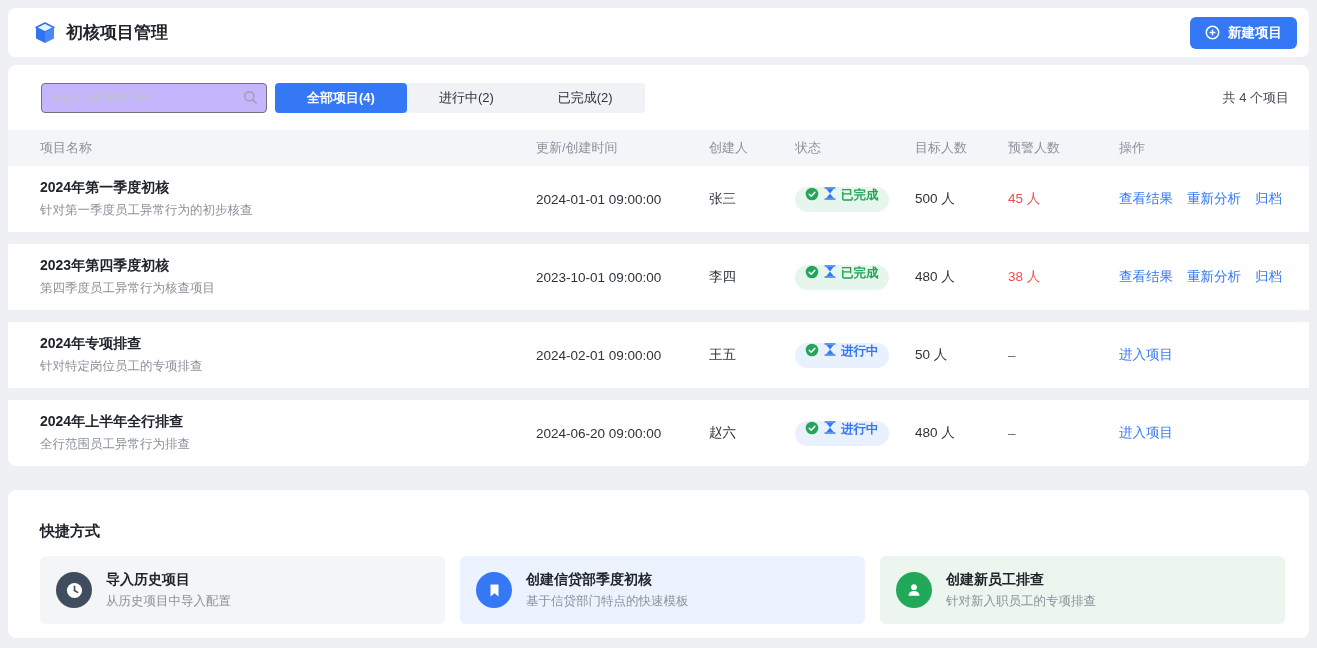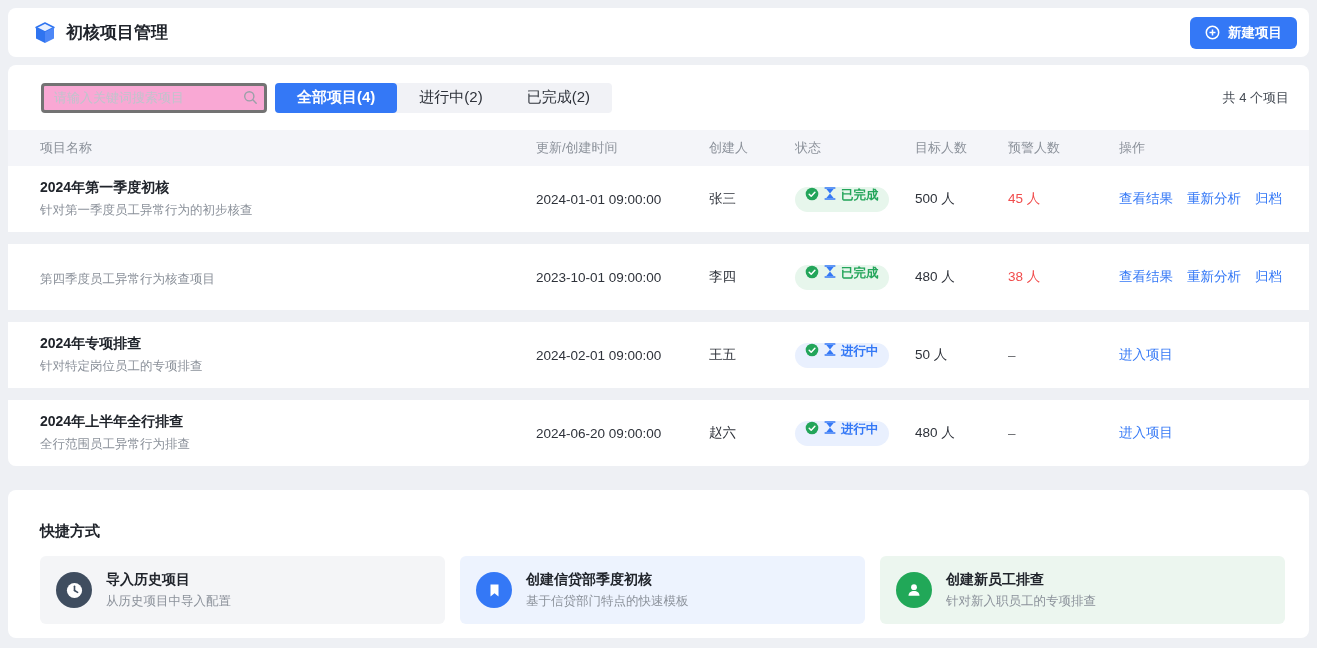--- a/index.html
+++ b/index.html
@@ -24,30 +24,30 @@
     background: #3478f6; color: #fff; border: none; border-radius: 6px;
     font-size: 13.5px; font-weight: 600; display: flex; align-items: center; gap: 8px;
     cursor: pointer; font-family: inherit;
   }
 
   
   .main-card { margin-top: 8px; background: #fff; border-radius: 8px; overflow: hidden; }
   .toolbar-row { height: 65px; display: flex; align-items: center; padding: 0 20px 0 33px; }
   .search-box { position: relative; width: 226px; height: 30px; }
   .search-box input {
-    width: 100%; height: 100%; border: 3px solid #737373; border-radius: 4px;
-    padding: 0 30px 0 10px; font-size: 13px; color: #333; outline: none;
-    font-family: inherit; background: #f9a8d4;
+    width: 100%; height: 100%; border: 1px solid #737373; border-radius: 4px;
+    padding: 0 30px 0 10px; font-size: 10px; color: #333; outline: none;
+    font-family: inherit; background: #c4b5fd;
   }
   .search-box input::placeholder { color: #bfc4cc; }
   .search-icon { position: absolute; right: 9px; top: 7px; }
   .tab-group { display: flex; margin-left: 8px; background: #f1f2f6; border-radius: 4px; }
   .tab {
-    height: 30px; display: flex; align-items: center; padding: 0 22px;
-    font-size: 15px; color: #2e323a; cursor: pointer; border-radius: 4px; white-space: nowrap;
+    height: 30px; display: flex; align-items: center; padding: 0 32px;
+    font-size: 13px; color: #2e323a; cursor: pointer; border-radius: 4px; white-space: nowrap;
   }
   .tab.active { background: #3478f6; color: #fff; font-weight: 700; }
   .total-text { margin-left: auto; font-size: 13px; color: #454b54; }
 
   .grid-cols {
     display: grid;
     grid-template-columns: 496px 173px 86px 120px 93px 111px 1fr;
     align-items: center; padding-left: 32px;
   }
   .table-header { height: 36px; background: #f4f5f9; color: #8b919a; font-size: 13px; }
@@ -172,20 +172,21 @@
     <div class="warning-cell warn">45 人</div>
     <div class="actions-cell">
             <a>查看结果</a>
             <a>重新分析</a>
             <a>归档</a>
           </div>
   </div>
 
   <div class="table-row grid-cols">
     <div class="name-cell">
+      <div class="row-title">2023年第四季度初核</div>
       <div class="row-desc">第四季度员工异常行为核查项目</div>
     </div>
     <div class="time-cell">2023-10-01 09:00:00</div>
     <div class="creator-cell">李四</div>
     <div class="status-cell">
       <span class="status-pill status-done">
         <span class="icon-done" style="display:flex;">
           <svg width="14" height="14" viewBox="0 0 14 14">
             <circle cx="7" cy="7" r="6.3" fill="#23a55a"></circle>
             <polyline points="4.2,7.2 6.2,9.2 9.9,5.2" fill="none" stroke="#fff" stroke-width="1.5" stroke-linecap="round" stroke-linejoin="round"></polyline>

